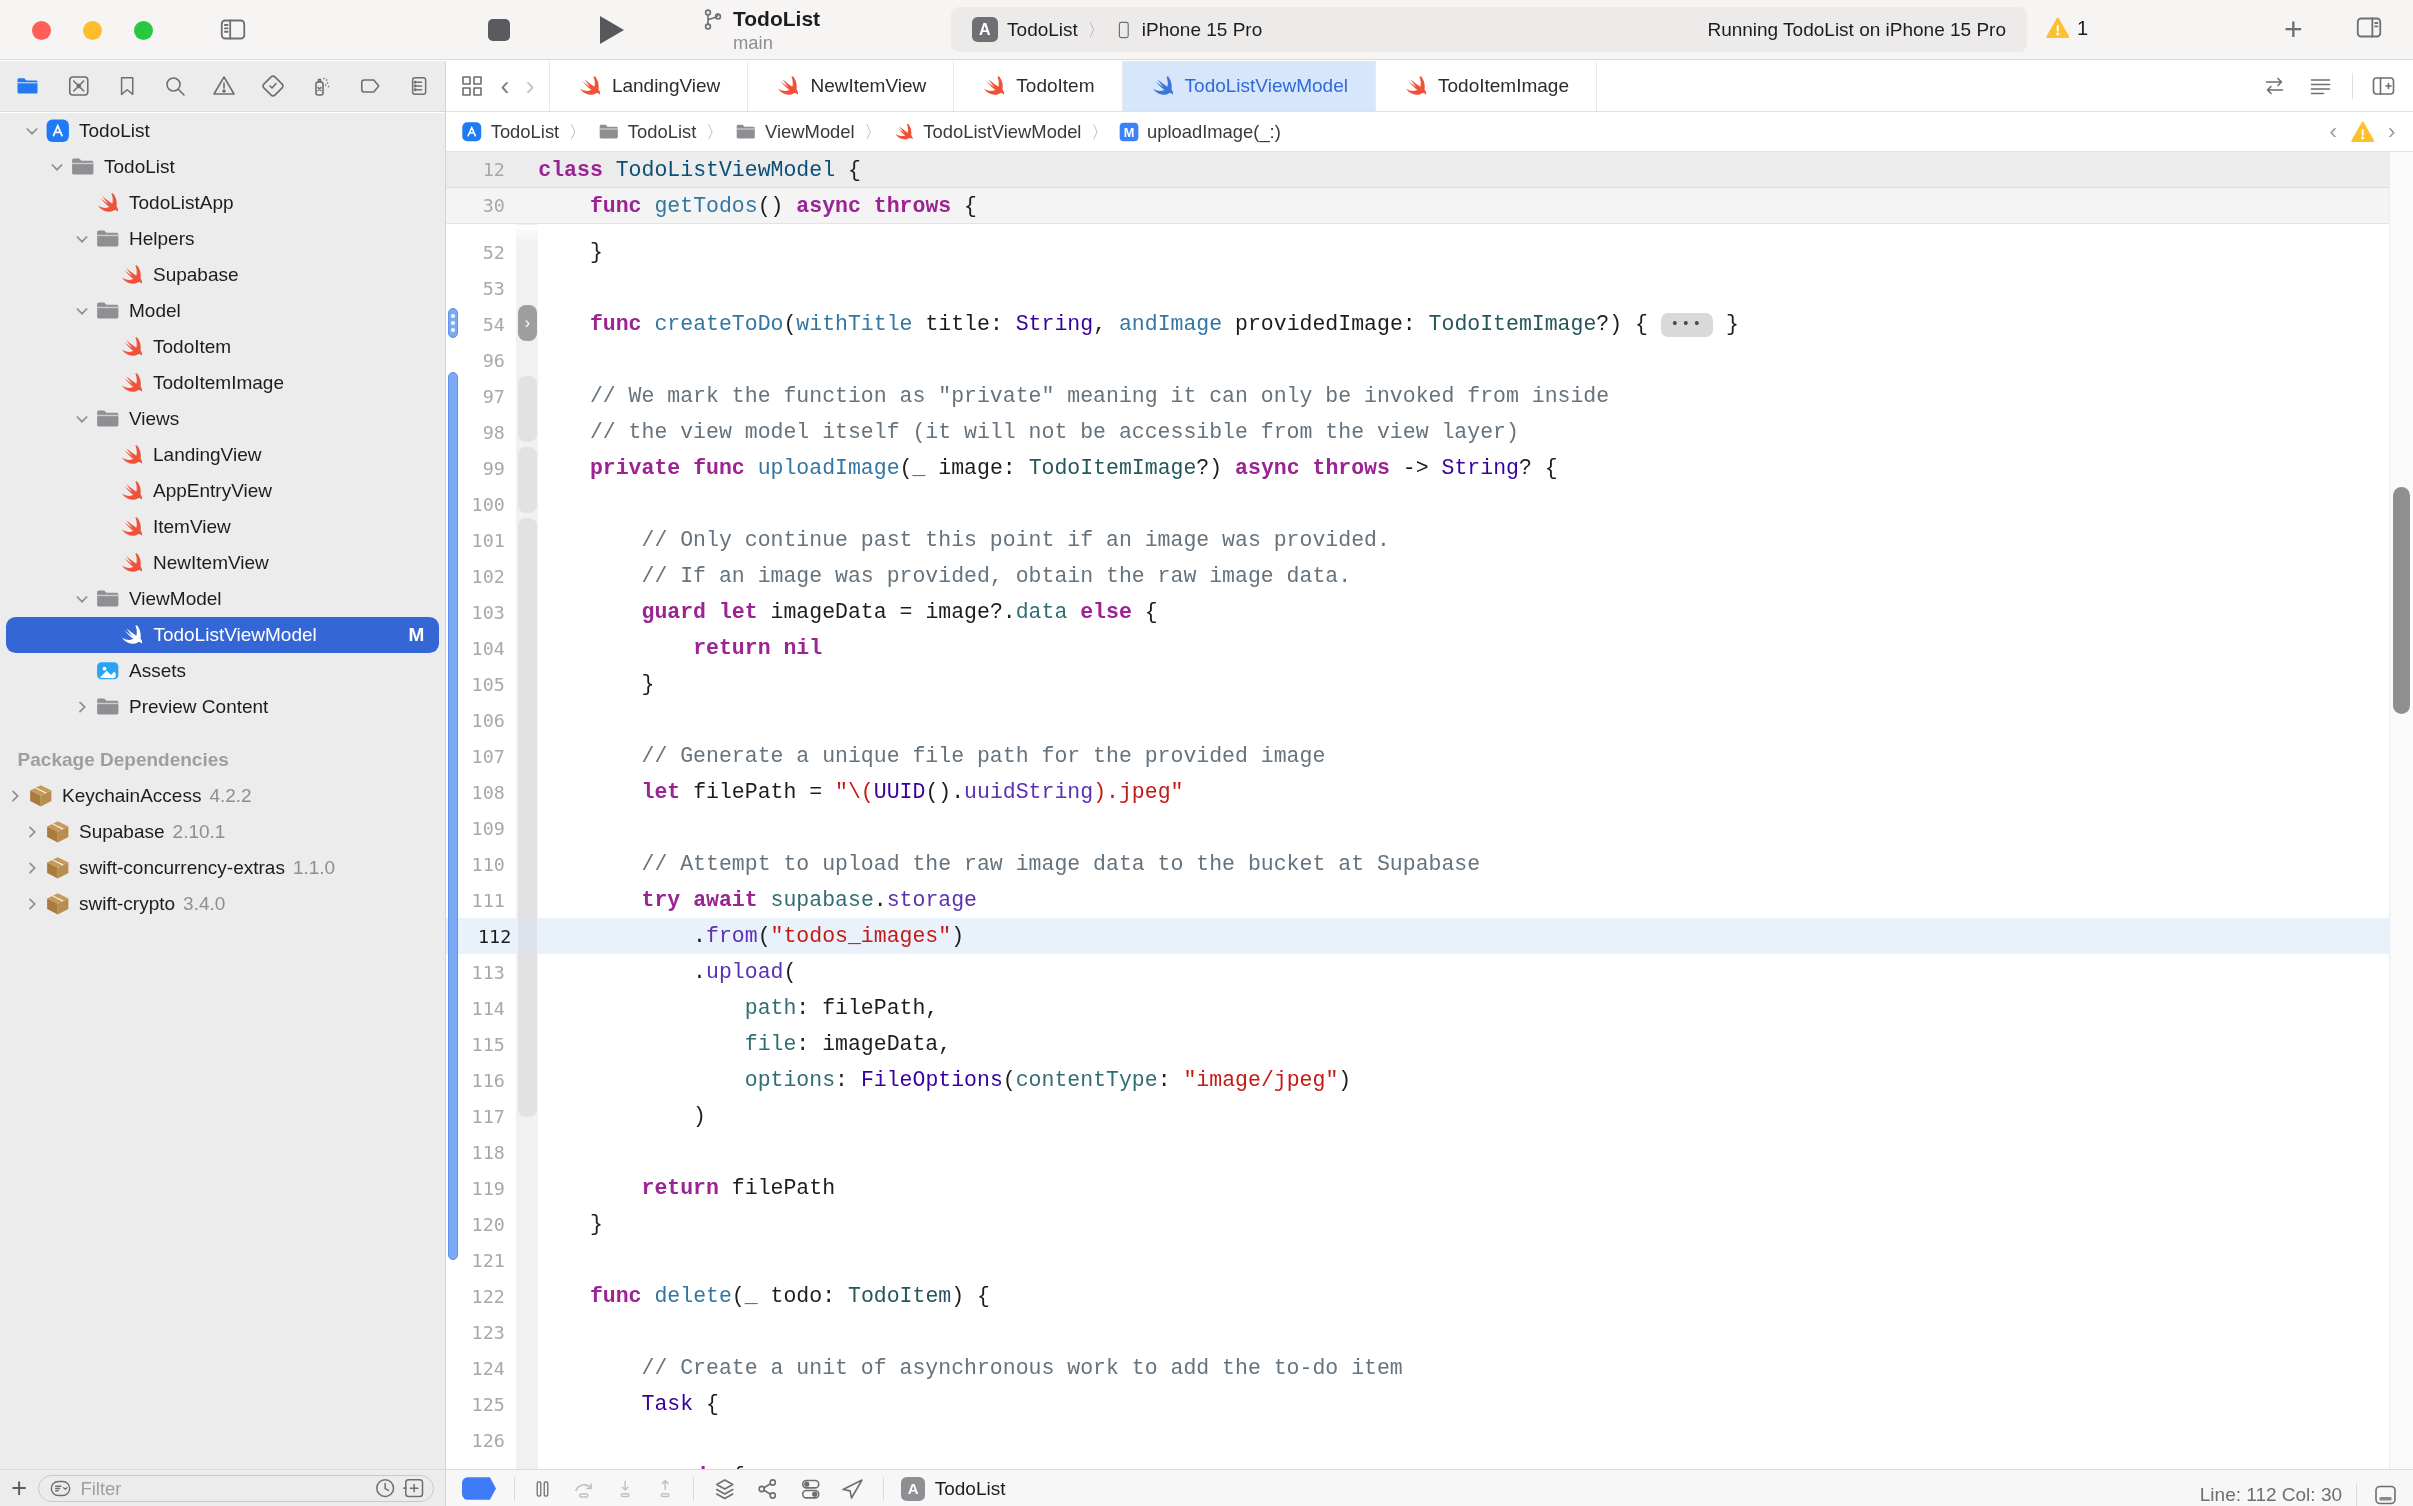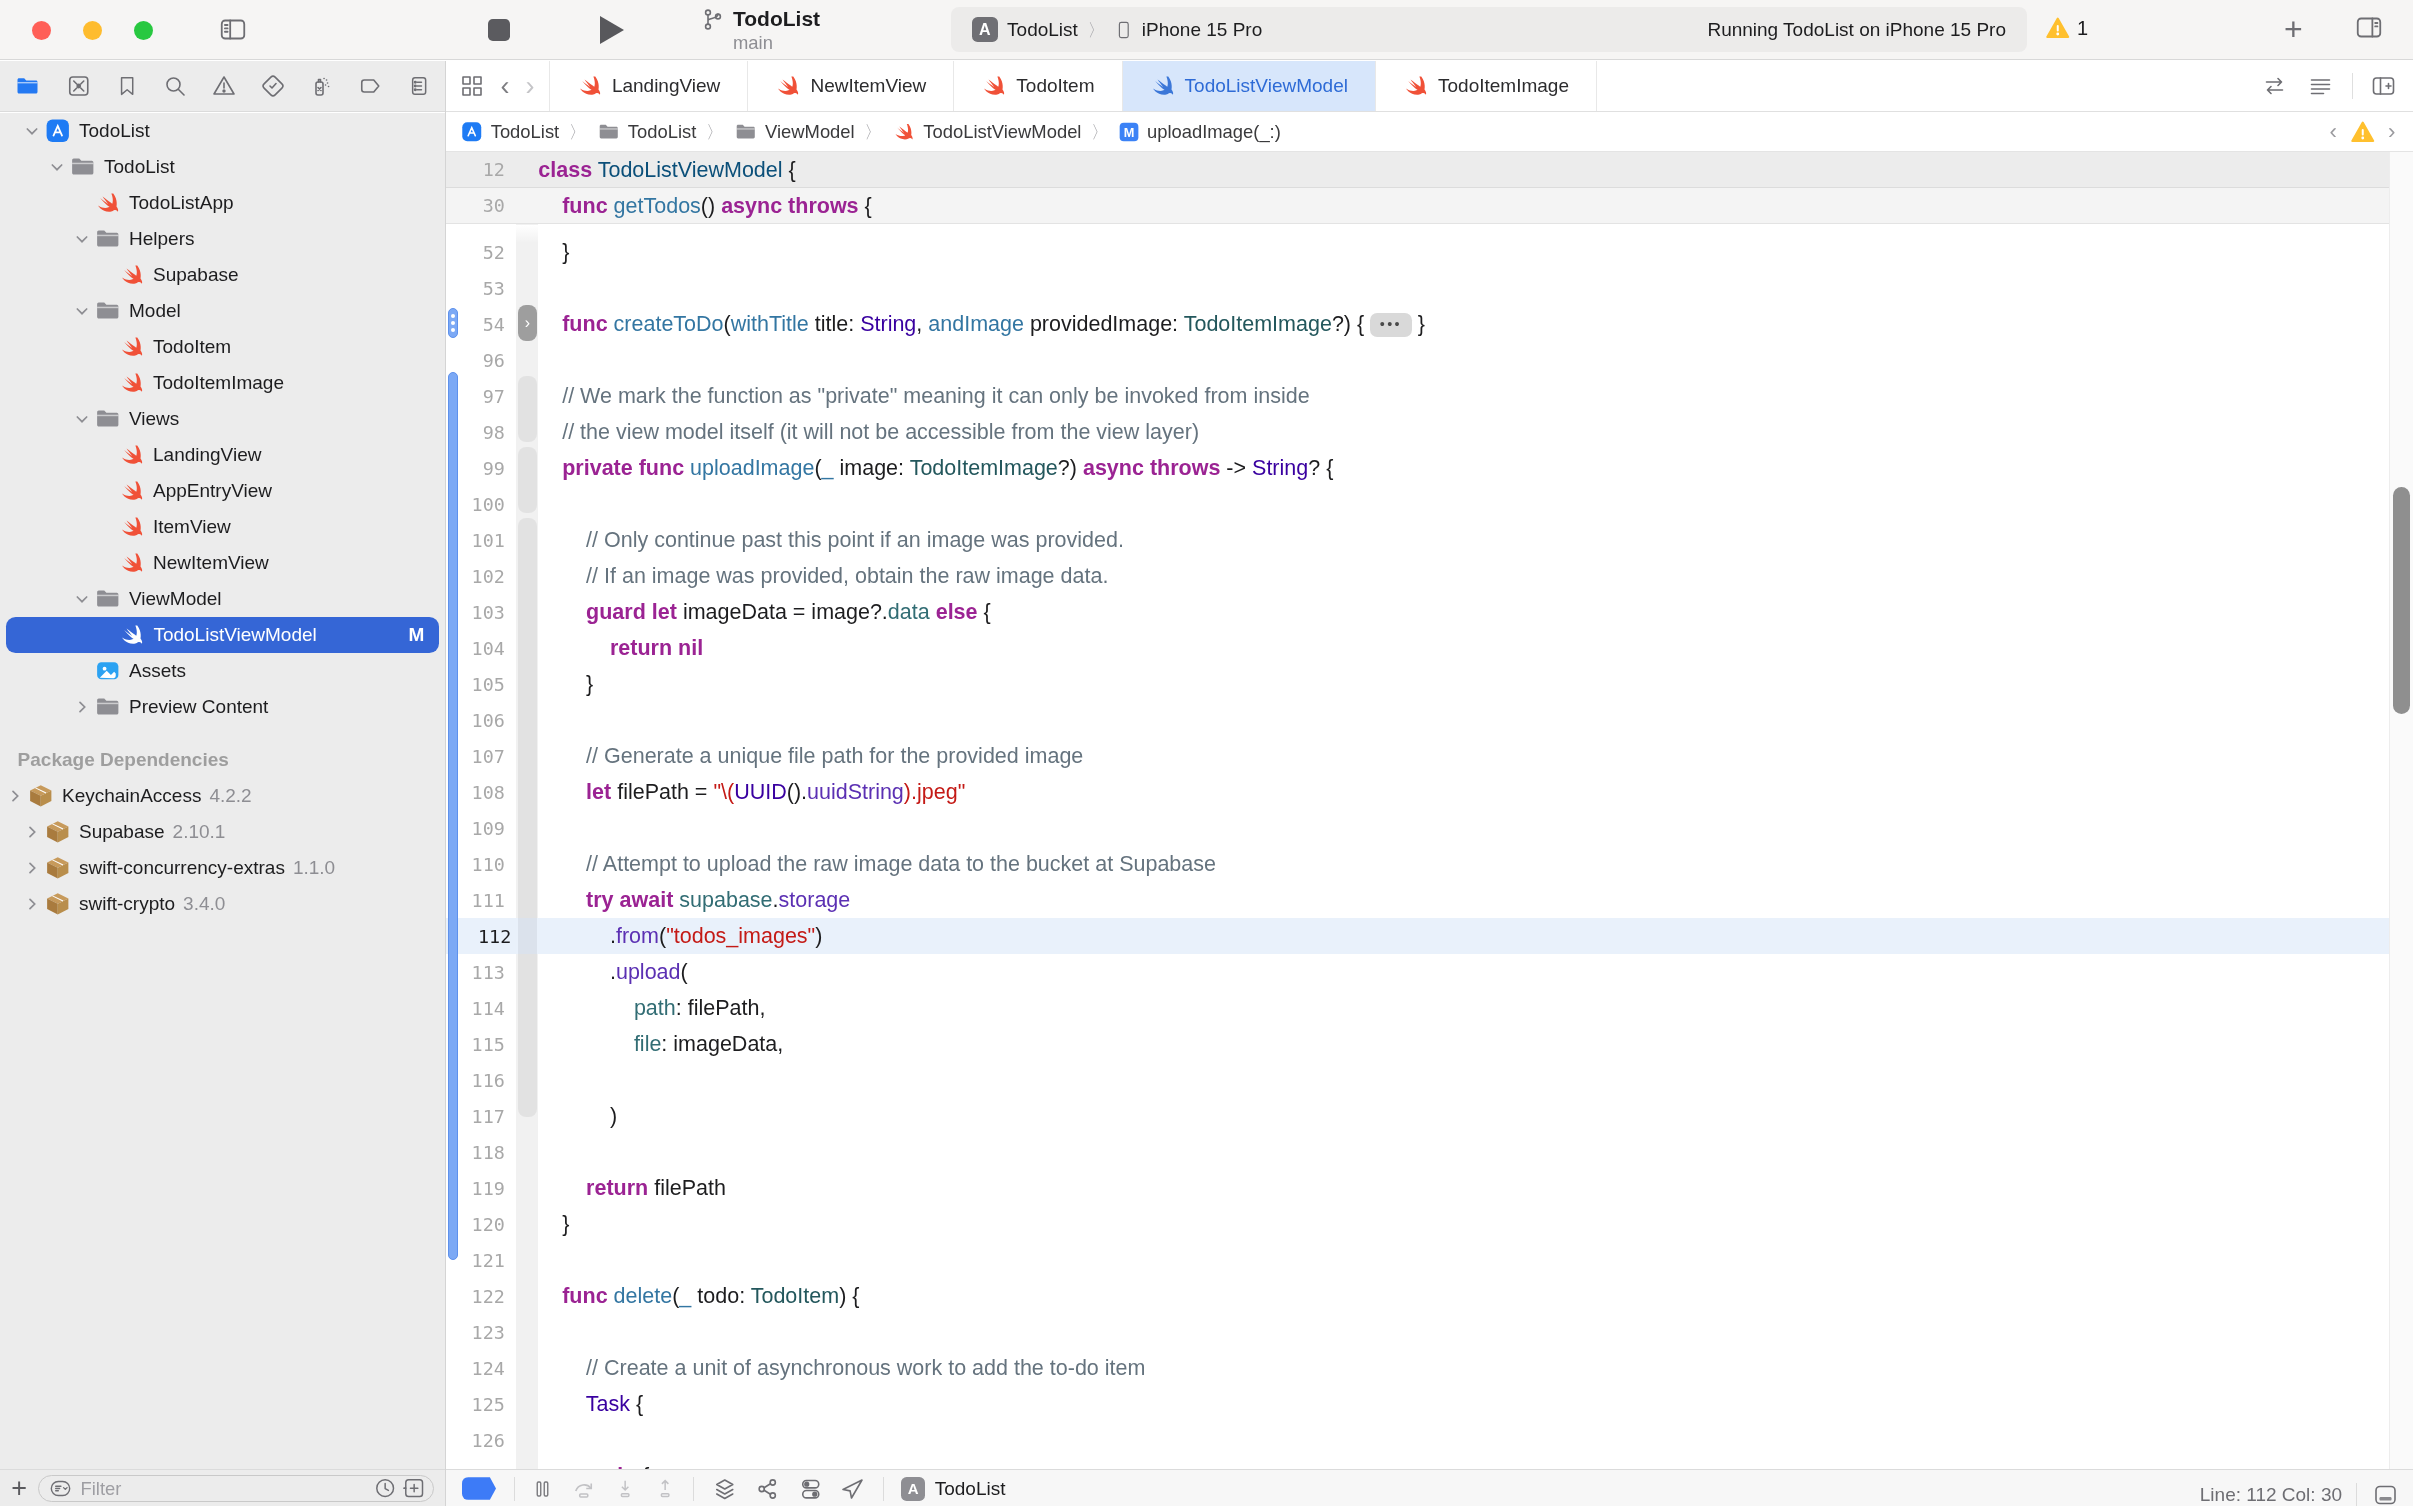--- a/index.html
+++ b/index.html
@@ -74,21 +74,21 @@
 
   
   #editor { position:absolute; left:446px; top:152px; width:1967px; height:1317px;
             background:#fff; overflow:hidden; }
   .crow { position:relative; height:36px; display:flex; align-items:center; }
   .crow.hl { background:#E9F1FB; }
   .cnum { width:70px; flex:none; text-align:right; padding-right:11.2px;
           font-family:"DejaVu Sans Mono", monospace; font-size:18.4px; color:#A8A8A8; }
   .crow.hl .cnum, .cnum.cur { color:#1C1C1E;padding-left:32px; }
   .cgap { width:22.3px; flex:none; }
-  pre.ccode { font-family:Liberation Sans, sans-serif; font-size:21.5px; line-height:36px;
+  pre.ccode { font-family:Liberation Mono, monospace; font-size:21.5px; line-height:36px;
               white-space:pre; color:#1D1D1F; }
   .kw  { color:#9B2393; font-weight:bold; }
   .cmt { color:#65737E; }
   .str { color:#C41A16; }
   .fn  { color:#3376A2; }
   .tyd { color:#0B4F79; }
   .ty  { color:#23575C; }
   .sys { color:#3900A0; }
   .mem { color:#5B30B3; }
   .prj { color:#326D74; }
@@ -810,20 +810,21 @@
    <pre class="ccode"><span class="pl">                </span><span class="prj">path</span><span class="pl">: filePath,</span></pre>
       </div>
       <div class="crow  ">
    <span class="cnum">115</span>
    <span class="cgap"></span>
    <pre class="ccode"><span class="pl">                </span><span class="prj">file</span><span class="pl">: imageData,</span></pre>
       </div>
       <div class="crow  ">
    <span class="cnum">116</span>
    <span class="cgap"></span>
+   <pre class="ccode"><span class="pl">                </span><span class="prj">options</span><span class="pl">: </span><span class="sys">FileOptions</span><span class="pl">(</span><span class="prj">contentType</span><span class="pl">: </span><span class="str">"image/jpeg"</span><span class="pl">)</span></pre>
       </div>
       <div class="crow  ">
    <span class="cnum">117</span>
    <span class="cgap"></span>
    <pre class="ccode"><span class="pl">            )</span></pre>
       </div>
       <div class="crow  ">
    <span class="cnum">118</span>
    <span class="cgap"></span>
    <pre class="ccode"></pre>

